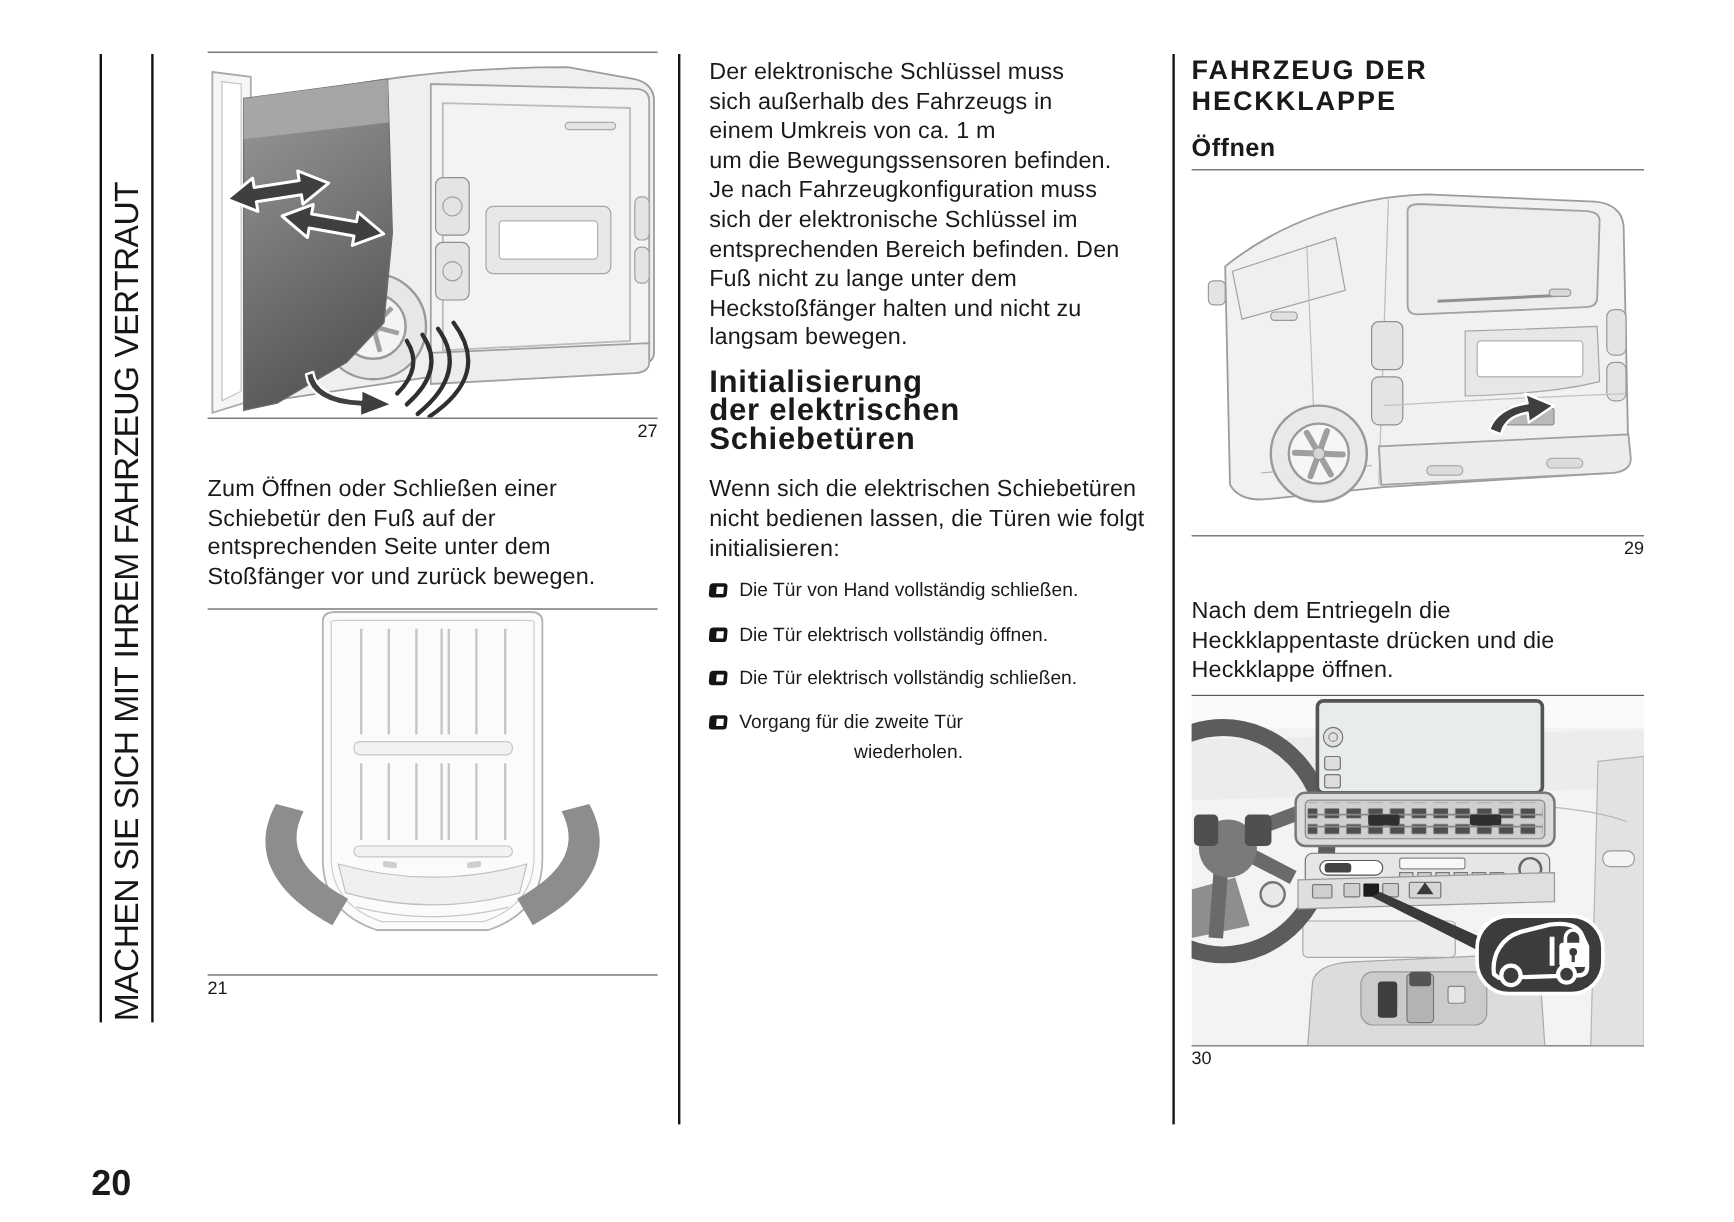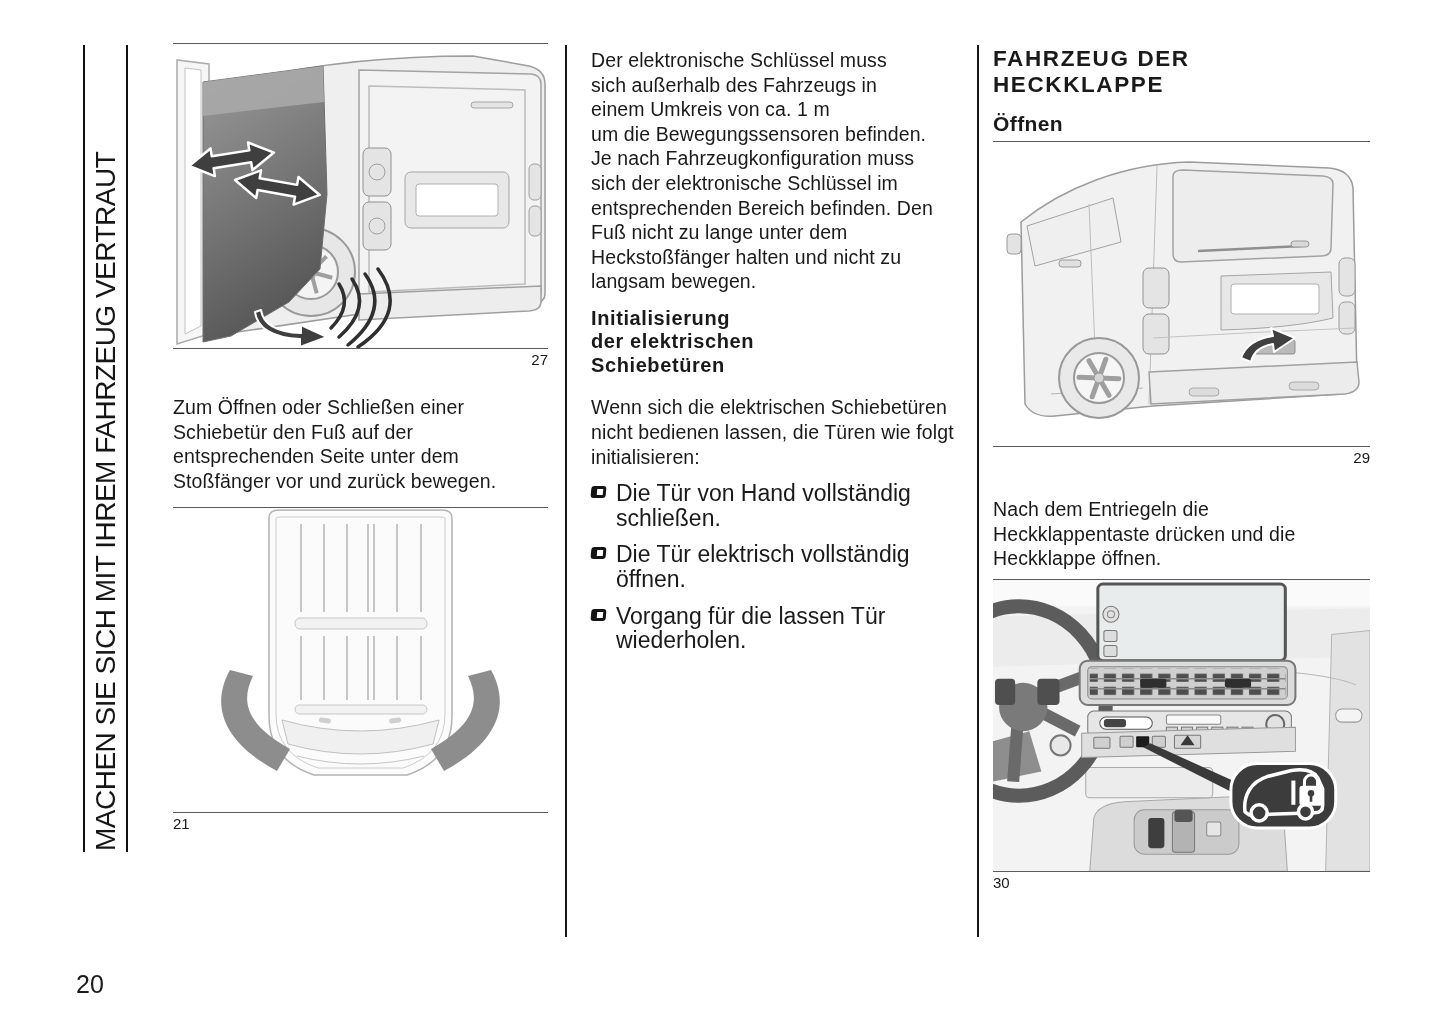--- a/index.html
+++ b/index.html
@@ -14,45 +14,45 @@
   
   .side-rule { position:absolute; top:45px; height:807px; width:2px; background:#111; }
   #side-rule-left { left:83px; }
   #side-rule-right { left:126px; }
   .vtext {
     position:absolute; left:86px; top:851px; width:806px; height:40px;
     transform-origin:0 0; transform:rotate(-90deg);
     display:flex; align-items:center; justify-content:flex-start;
     font-size:28px; letter-spacing:-0.5px; color:#161616; font-weight:400;
   }
-  .pagenum { position:absolute; left:76px; top:970px; font-size:25px; font-weight:normal; }
+  .pagenum { position:absolute; left:76px; top:970px; font-size:30px; font-weight:bold; }
 
   
   .vdiv { position:absolute; top:45px; height:892px; width:2px; background:#161616; }
   #divider-1 { left:565px; }
   #divider-2 { left:977px; }
 
   
   .col { position:absolute; top:40px; }
   #col1 { left:173px; width:375px; }
   #col2 { left:591px; width:377px; }
   #col3 { left:993px; width:377px; }
 
   p.body { margin:0; font-size:19.5px; line-height:24.6px; letter-spacing:0.1px; }
   h2.main { margin:0; font-size:22.5px; line-height:26px; font-weight:bold; letter-spacing:1.6px; }
-  h3.sub  { margin:0; font-size:20px; line-height:23.5px; font-weight:bold; letter-spacing:0.6px; }
+  h3.sub  { margin:0; font-size:26px; line-height:23.5px; font-weight:bold; letter-spacing:0.6px; }
 
   figure { margin:0; }
   .hr { height:1px; background:#5a5a5a; }
   .figsvg { display:block; width:100%; }
   .caption { font-size:15px; line-height:18px; margin-top:2px; }
 
   
   .bullets { margin-top:12px; }
-  .bullet { display:flex; gap:10px; margin-bottom:12px; font-size:23px; line-height:24.6px; }
+  .bullet { display:flex; gap:10px; margin-bottom:12px; font-size:16px; line-height:24.6px;text-align:right; }
   .bx {
     flex:0 0 auto; width:15px; height:12px; margin-top:5px;
     border:3px solid #141414; border-left-width:6px; border-radius:3px;
     transform:skewX(-5deg);
   }
 
   
   #fig27 { margin-top:3px;text-align:right; }
   #col1 p.body { margin-top:26px; }
   #fig28 { margin-top:14px; }
@@ -193,21 +193,25 @@
     <div class="bullet">
       <span class="bx"></span>
       <span class="pre">Die Tür von Hand vollständig schließen.</span>
     </div>
     <div class="bullet">
       <span class="bx"></span>
       <span class="pre">Die Tür elektrisch vollständig öffnen.</span>
     </div>
     <div class="bullet">
       <span class="bx"></span>
-      <span class="pre">Vorgang für die lassen Tür
+      <span class="pre">Die Tür elektrisch vollständig schließen.</span>
+    </div>
+    <div class="bullet">
+      <span class="bx"></span>
+      <span class="pre">Vorgang für die zweite Tür
 wiederholen.</span>
     </div>
   </div>
 </div>
 
 <div class="col" id="col3">
   <h2 class="main pre">FAHRZEUG DER
 HECKKLAPPE</h2>
   <h3 class="sub sub2">Öffnen</h3>
 

